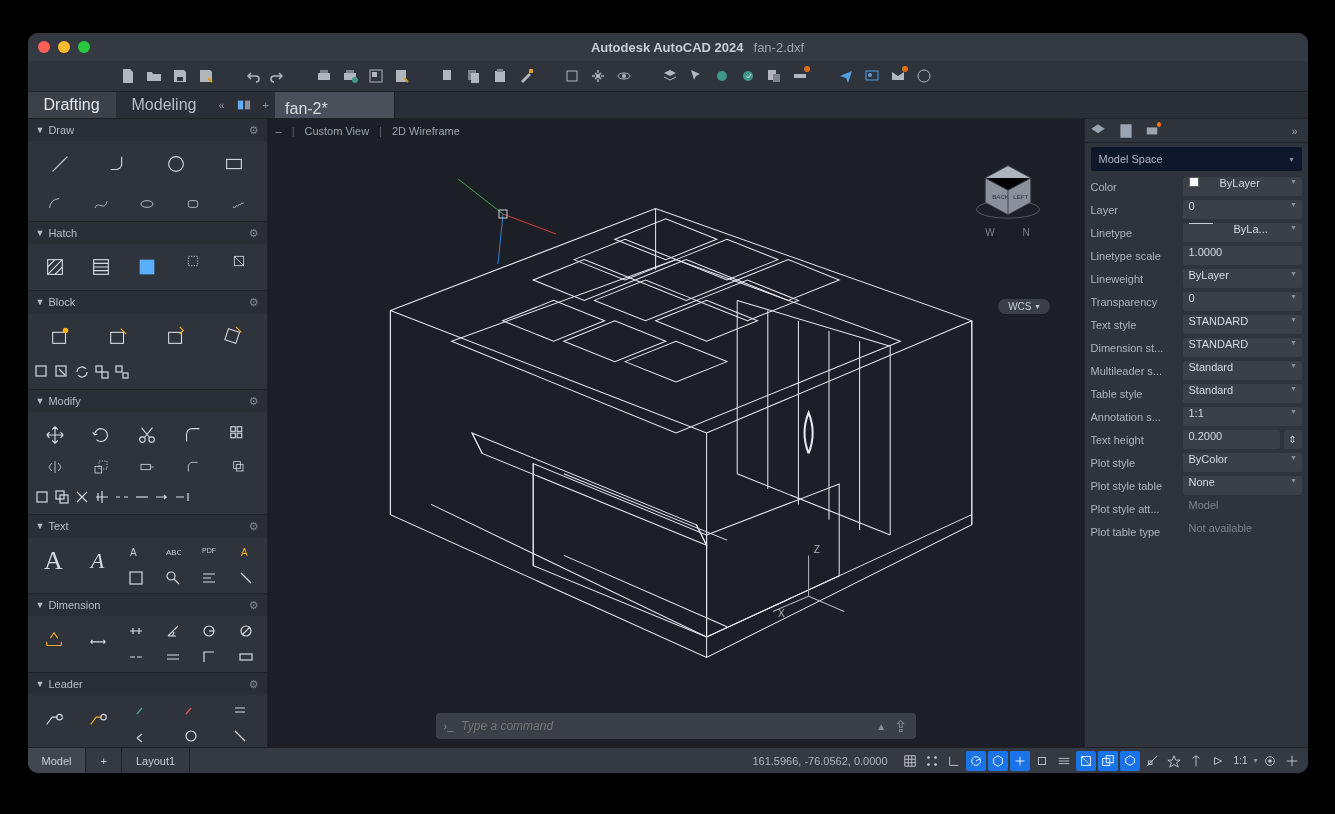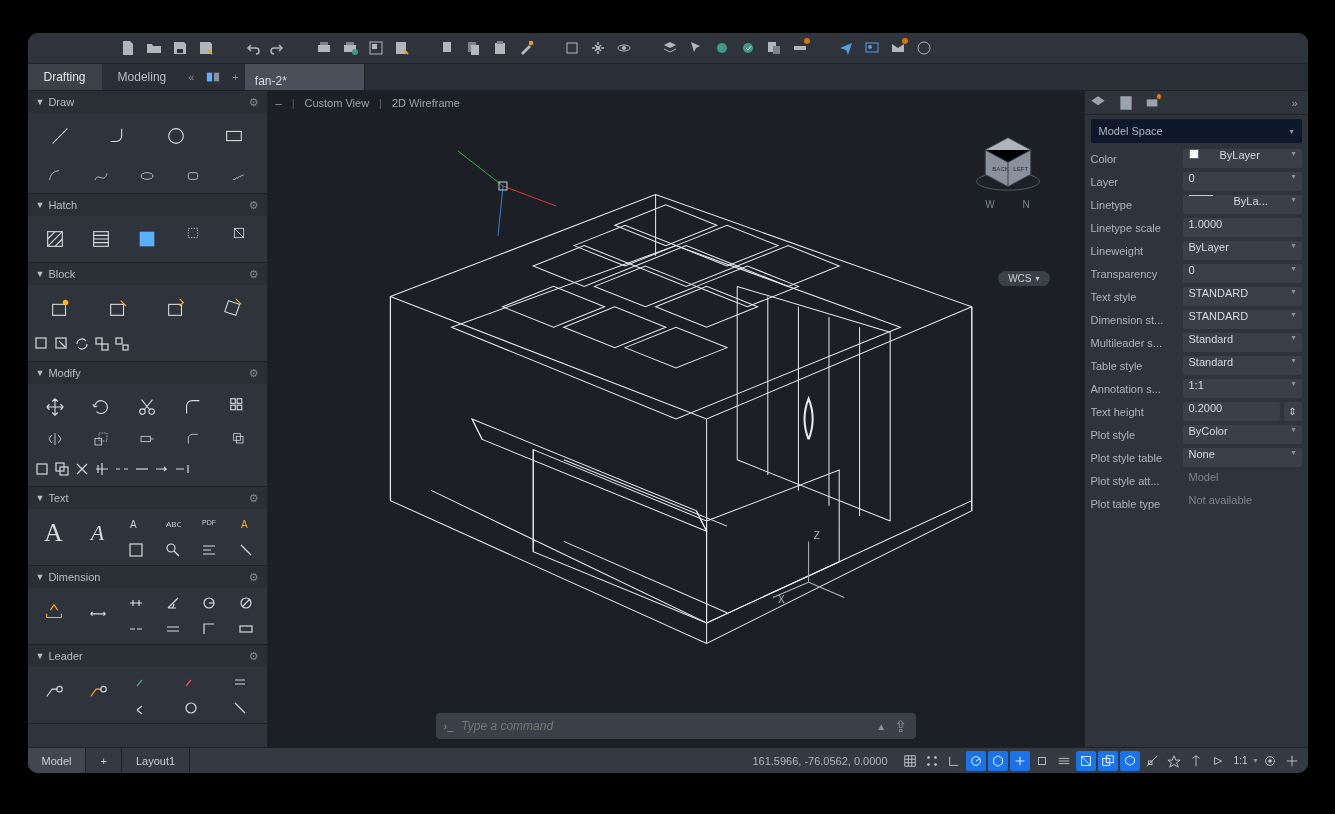--- a/index.html
+++ b/index.html
@@ -10,24 +10,24 @@
 .traffic span { width:12px; height:12px; border-radius:50%; display:inline-block; }
 .tl-close{background:#ff5f57}.tl-min{background:#febc2e}.tl-max{background:#28c840}
 .title-text { flex:1; text-align:center; color:#c9cdd4; font-size:13px; font-weight:600; display:flex; gap:10px; justify-content:center; align-items:center; }
 .title-text .fn{color:#9aa3b0;font-weight:500}
 .main-toolbar { height:30px; background:#2f333b; display:flex; align-items:center; padding:0 90px; gap:6px; }
 .tb-icon { width:20px; height:20px; color:#c9cdd4; display:flex; align-items:center; justify-content:center; opacity:.85; cursor:pointer; }
 .tb-icon svg{width:16px;height:16px;fill:currentColor}
 .tb-sep{width:14px}
 .tb-dot{position:relative}.tb-dot::after{content:"";position:absolute;top:0;right:0;width:6px;height:6px;background:#ff7a00;border-radius:50%}
 .tabs-row { height:28px; background:#2a2e36; display:flex; align-items:stretch; border-top:1px solid #1e2126; border-bottom:1px solid #1e2126; }
-.mode-tab { padding:13px 16px; display:flex; align-items:center; font-size:12px; color:#b8bec8; cursor:pointer; }
+.mode-tab { padding:13px 16px; display:flex; align-items:center; font-size:16px; color:#b8bec8; cursor:pointer; }
 .mode-tab.active { background:#3b4049; color:#e6e9ee; }
 .mode-misc { display:flex; align-items:center; gap:6px; padding:0 6px; color:#8a919c; font-size:11px; }
-.file-tab { background:#4a4f59; padding:8px 14px 0 10px; display:flex; align-items:center; font-size:12px; color:#d6dae1; gap:6px; border-right:1px solid #1e2126; min-width:120px; }
+.file-tab { background:#4a4f59; padding:8px 14px 0 10px; display:flex; align-items:center; font-size:16px; color:#d6dae1; gap:6px; border-right:1px solid #1e2126; min-width:120px; }
 .content { flex:1; display:flex; min-height:0; }
 .left-panel { width:240px; background:#2f333b; overflow-y:auto; border-right:1px solid #1e2126; }
 .panel-section { border-bottom:1px solid #1e2126; }
 .panel-head { height:22px; background:#2a2e35; display:flex; align-items:center; padding:0 8px; font-size:11px; color:#b8bec8; gap:4px; }
 .panel-head .chev{font-size:9px}
 .panel-head .gear{margin-left:auto;opacity:.6}
 .tool-grid { display:grid; grid-template-columns:repeat(5,1fr); padding:6px; gap:4px; }
 .tool-grid.cols4 { grid-template-columns:repeat(4,1fr); }
 .tool-cell { height:34px; display:flex; align-items:center; justify-content:center; color:#d6dae1; cursor:pointer; border-radius:2px; }
 .tool-cell.sm{height:22px}
@@ -72,20 +72,31 @@
 .sb-ico.active{background:#1a73e8}
 .sb-ico svg{width:14px;height:14px;fill:currentColor}
 .sb-text{font-size:10px;padding:0 4px}
 ::-webkit-scrollbar{width:8px}::-webkit-scrollbar-thumb{background:#42474f;border-radius:4px}
 </style>
 </head>
 <body>
 
 <div class="app-window">
 
+  <div class="titlebar">
+    <div class="traffic">
+      <span class="tl-close"></span>
+      <span class="tl-min"></span>
+      <span class="tl-max"></span>
+    </div>
+    <div class="title-text">
+      <span>Autodesk AutoCAD 2024</span>
+      <span class="fn">fan-2.dxf</span>
+    </div>
+  </div>
 
   <div class="main-toolbar">
     <div class="tb-icon">
         <svg viewBox="0 0 16 16">
           <path d="M3 1h7l3 3v11H3z" fill="#c9cdd4"></path>
         </svg>
       </div>
     <div class="tb-icon">
         <svg viewBox="0 0 16 16">
           <path d="M1 4h5l1 2h8v7H1z" fill="#c9cdd4"></path>

